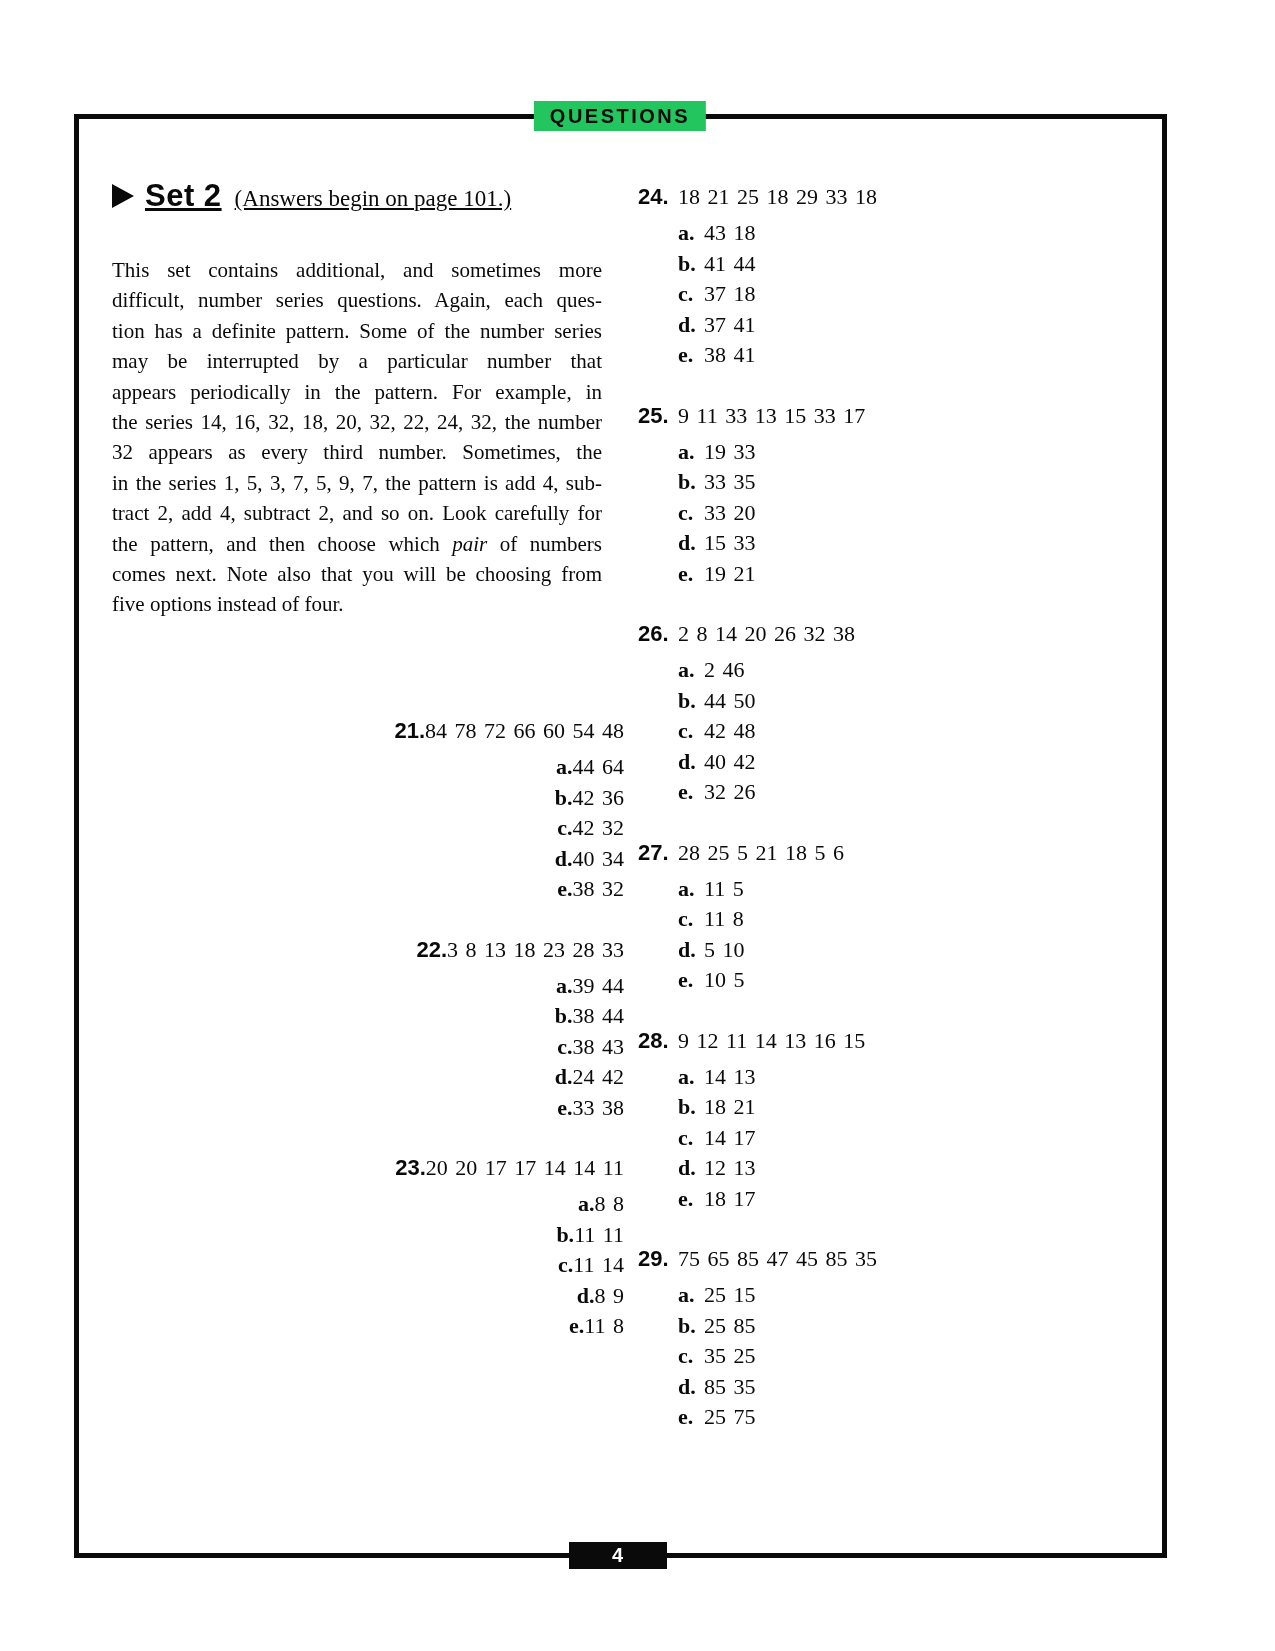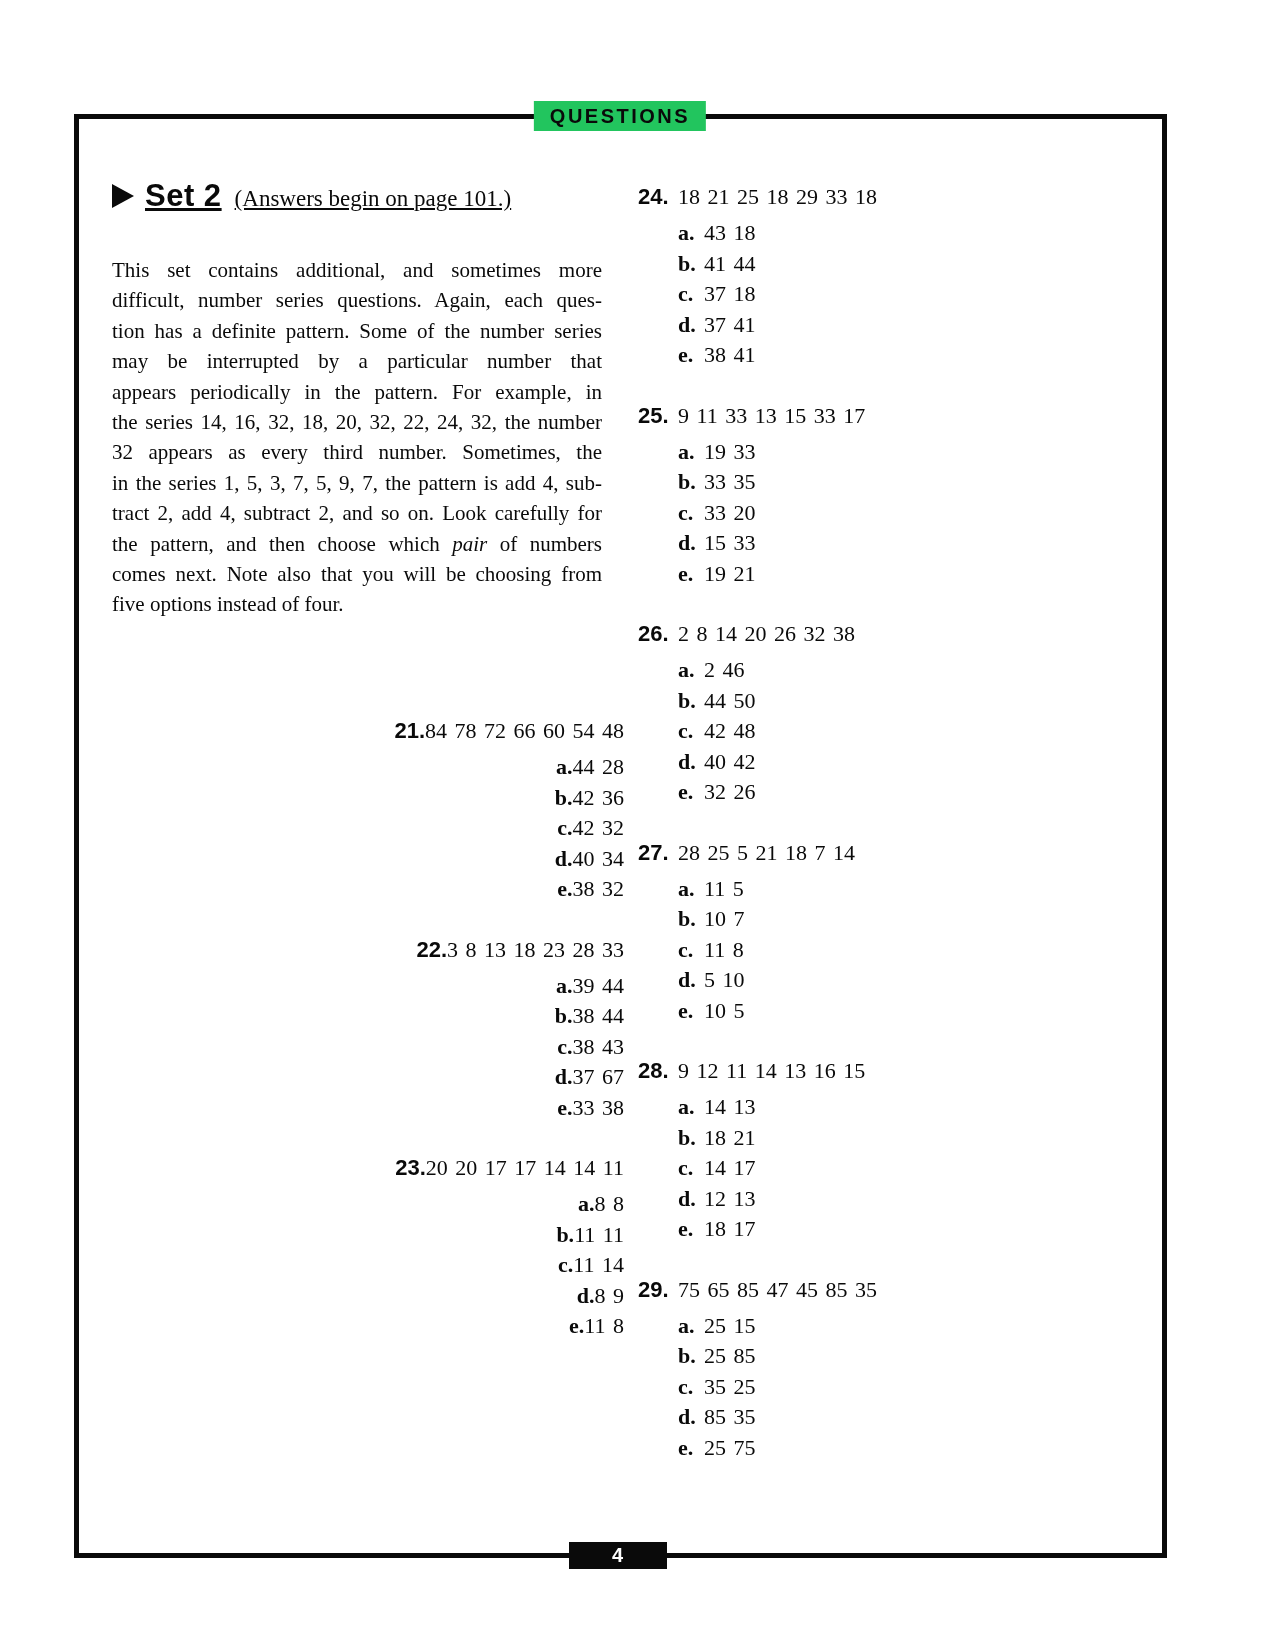--- a/index.html
+++ b/index.html
@@ -134,34 +134,34 @@
     <div class="intro-line"><span>tract 2, add 4, subtract 2, and so on. Look carefully for</span></div>
     <div class="intro-line"><span>the pattern, and then choose which </span><span class="italic">pair</span><span> of numbers</span></div>
     <div class="intro-line"><span>comes next. Note also that you will be choosing from</span></div>
     <div class="intro-line last"><span>five options instead of four.</span></div>
   </div>
 
 <div class="col col-left">
     <div class="question">
       <div class="q-line"><span class="q-num">21.</span><span class="q-series">84 78 72 66 60 54 48</span></div>
       <div class="q-options">
-        <div class="q-option"><span class="q-letter">a.</span><span class="q-value">44 28</span></div>
+        <div class="q-option"><span class="q-letter">a.</span><span class="q-value">44 64</span></div>
         <div class="q-option"><span class="q-letter">b.</span><span class="q-value">42 36</span></div>
         <div class="q-option"><span class="q-letter">c.</span><span class="q-value">42 32</span></div>
         <div class="q-option"><span class="q-letter">d.</span><span class="q-value">40 34</span></div>
         <div class="q-option"><span class="q-letter">e.</span><span class="q-value">38 32</span></div>
       </div>
     </div>
     <div class="question">
       <div class="q-line"><span class="q-num">22.</span><span class="q-series">3 8 13 18 23 28 33</span></div>
       <div class="q-options">
         <div class="q-option"><span class="q-letter">a.</span><span class="q-value">39 44</span></div>
         <div class="q-option"><span class="q-letter">b.</span><span class="q-value">38 44</span></div>
         <div class="q-option"><span class="q-letter">c.</span><span class="q-value">38 43</span></div>
-        <div class="q-option"><span class="q-letter">d.</span><span class="q-value">37 67</span></div>
+        <div class="q-option"><span class="q-letter">d.</span><span class="q-value">24 42</span></div>
         <div class="q-option"><span class="q-letter">e.</span><span class="q-value">33 38</span></div>
       </div>
     </div>
     <div class="question">
       <div class="q-line"><span class="q-num">23.</span><span class="q-series">20 20 17 17 14 14 11</span></div>
       <div class="q-options">
         <div class="q-option"><span class="q-letter">a.</span><span class="q-value">8 8</span></div>
         <div class="q-option"><span class="q-letter">b.</span><span class="q-value">11 11</span></div>
         <div class="q-option"><span class="q-letter">c.</span><span class="q-value">11 14</span></div>
         <div class="q-option"><span class="q-letter">d.</span><span class="q-value">8 9</span></div>
@@ -194,24 +194,23 @@
       <div class="q-line"><span class="q-num">26.</span><span class="q-series">2 8 14 20 26 32 38</span></div>
       <div class="q-options">
         <div class="q-option"><span class="q-letter">a.</span><span class="q-value">2 46</span></div>
         <div class="q-option"><span class="q-letter">b.</span><span class="q-value">44 50</span></div>
         <div class="q-option"><span class="q-letter">c.</span><span class="q-value">42 48</span></div>
         <div class="q-option"><span class="q-letter">d.</span><span class="q-value">40 42</span></div>
         <div class="q-option"><span class="q-letter">e.</span><span class="q-value">32 26</span></div>
       </div>
     </div>
     <div class="question">
-      <div class="q-line"><span class="q-num">27.</span><span class="q-series">28 25 5 21 18 7 14</span></div>
+      <div class="q-line"><span class="q-num">27.</span><span class="q-series">28 25 5 21 18 5 6</span></div>
       <div class="q-options">
         <div class="q-option"><span class="q-letter">a.</span><span class="q-value">11 5</span></div>
-        <div class="q-option"><span class="q-letter">b.</span><span class="q-value">10 7</span></div>
         <div class="q-option"><span class="q-letter">c.</span><span class="q-value">11 8</span></div>
         <div class="q-option"><span class="q-letter">d.</span><span class="q-value">5 10</span></div>
         <div class="q-option"><span class="q-letter">e.</span><span class="q-value">10 5</span></div>
       </div>
     </div>
     <div class="question">
       <div class="q-line"><span class="q-num">28.</span><span class="q-series">9 12 11 14 13 16 15</span></div>
       <div class="q-options">
         <div class="q-option"><span class="q-letter">a.</span><span class="q-value">14 13</span></div>
         <div class="q-option"><span class="q-letter">b.</span><span class="q-value">18 21</span></div>

